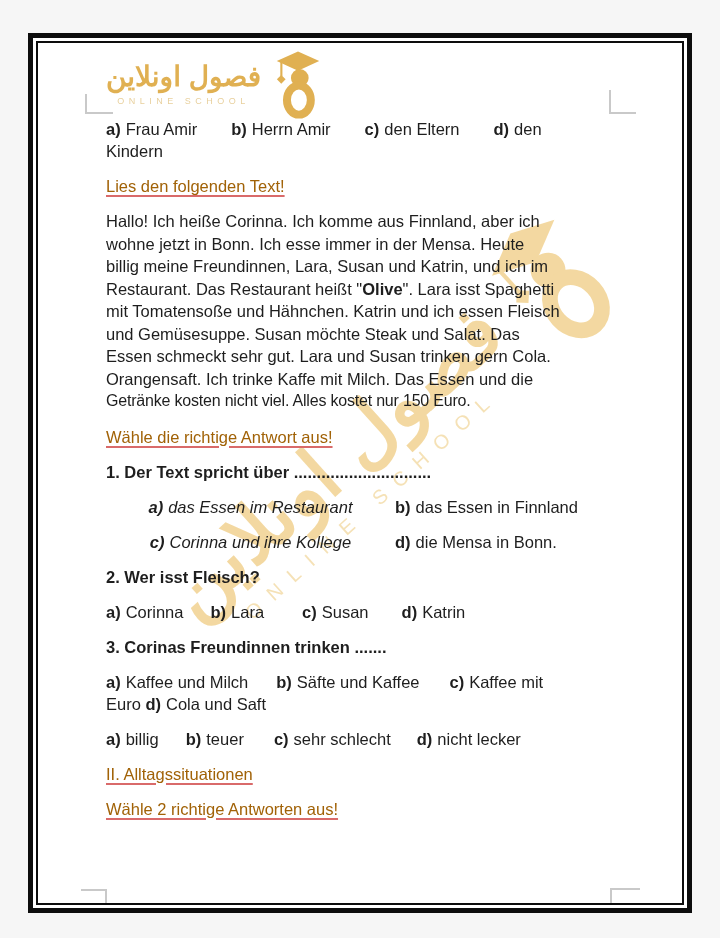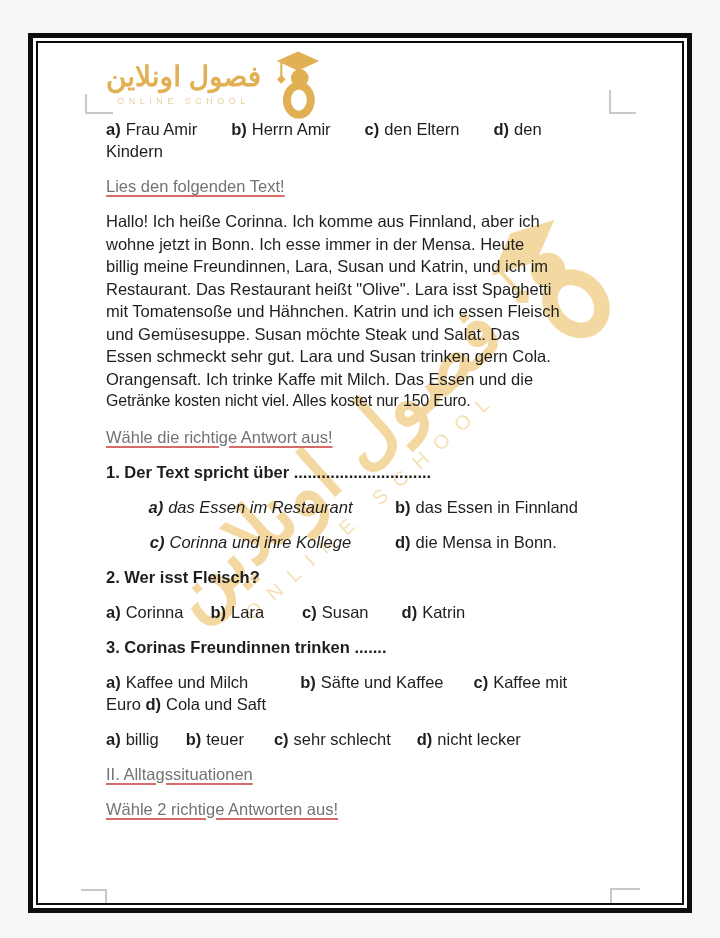--- a/index.html
+++ b/index.html
@@ -46,34 +46,34 @@
   .logo-row{display:flex;align-items:flex-start;gap:14px;height:74px;margin-bottom:-4px;width:fit-content;}
   .logo-text{text-align:center;padding-top:12px;}
   .logo-arabic{font-size:28px;font-weight:bold;color:#e0b052;line-height:1.2;white-space:nowrap;}
   .logo-sub{font-size:9px;letter-spacing:4.5px;color:#e8d09d;margin-top:2px;white-space:nowrap;}
   .logo-icon{width:46px;height:74px;display:block;}
 
   p,.story{margin:0 0 13px 0;line-height:22px;}
   .story{line-height:22.5px;}
   .story .tight{font-size:16px;letter-spacing:-0.2px;}
   .red{
-    color:#737373;
+    color:#a16207;
     text-decoration:underline;
     text-decoration-color:#d96a6a;
     text-decoration-thickness:1.5px;
     text-underline-offset:3px;
   }
   .qtitle{font-weight:bold;}
   .k{font-weight:bold;margin-right:5px;}
   .opt{white-space:nowrap;text-align:center;}
   .col{display:inline-block;width:289px;white-space:nowrap;font-style:italic;}
   .g27{margin-right:27px;} .g30{margin-right:30px;} .g33{margin-right:33px;margin-top:36px;}
   .g34{margin-right:34px;} .g35{margin-right:26px;} .g38{margin-right:38px;}
-  .g52{margin-right:52px;}
-  b{font-weight:normal;}
+  .g52{margin-right:28px;}
+  b{font-weight:bold;}
 </style>
 </head>
 <body>
 
 <div class="page">
   <div class="inner">
 
     <div class="mark tl"></div>
     <div class="mark tr"></div>
     <div class="mark bl"></div>

